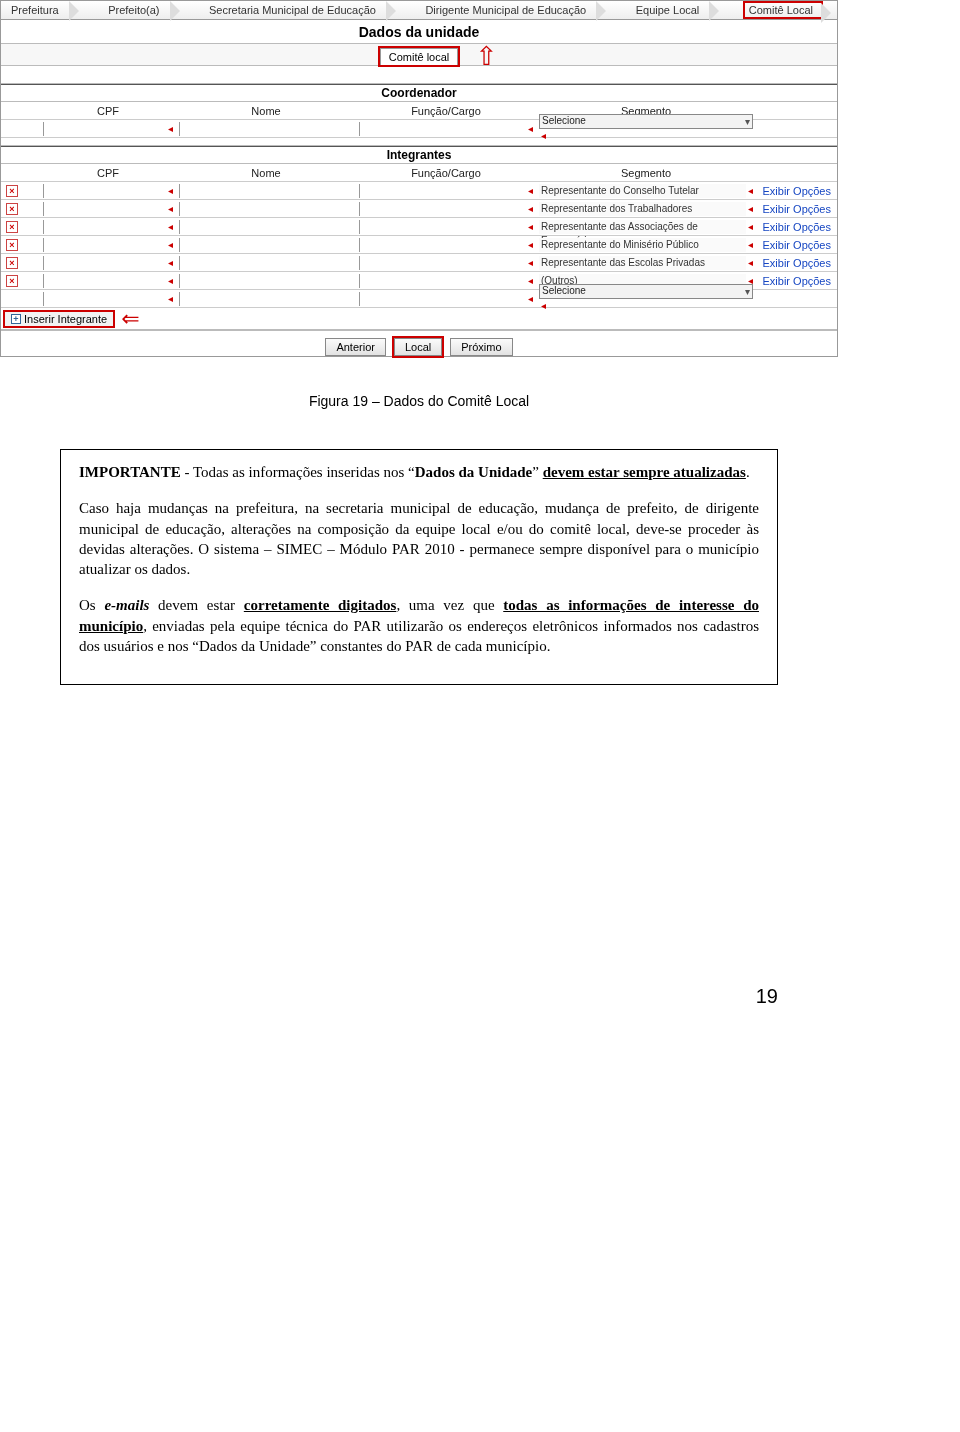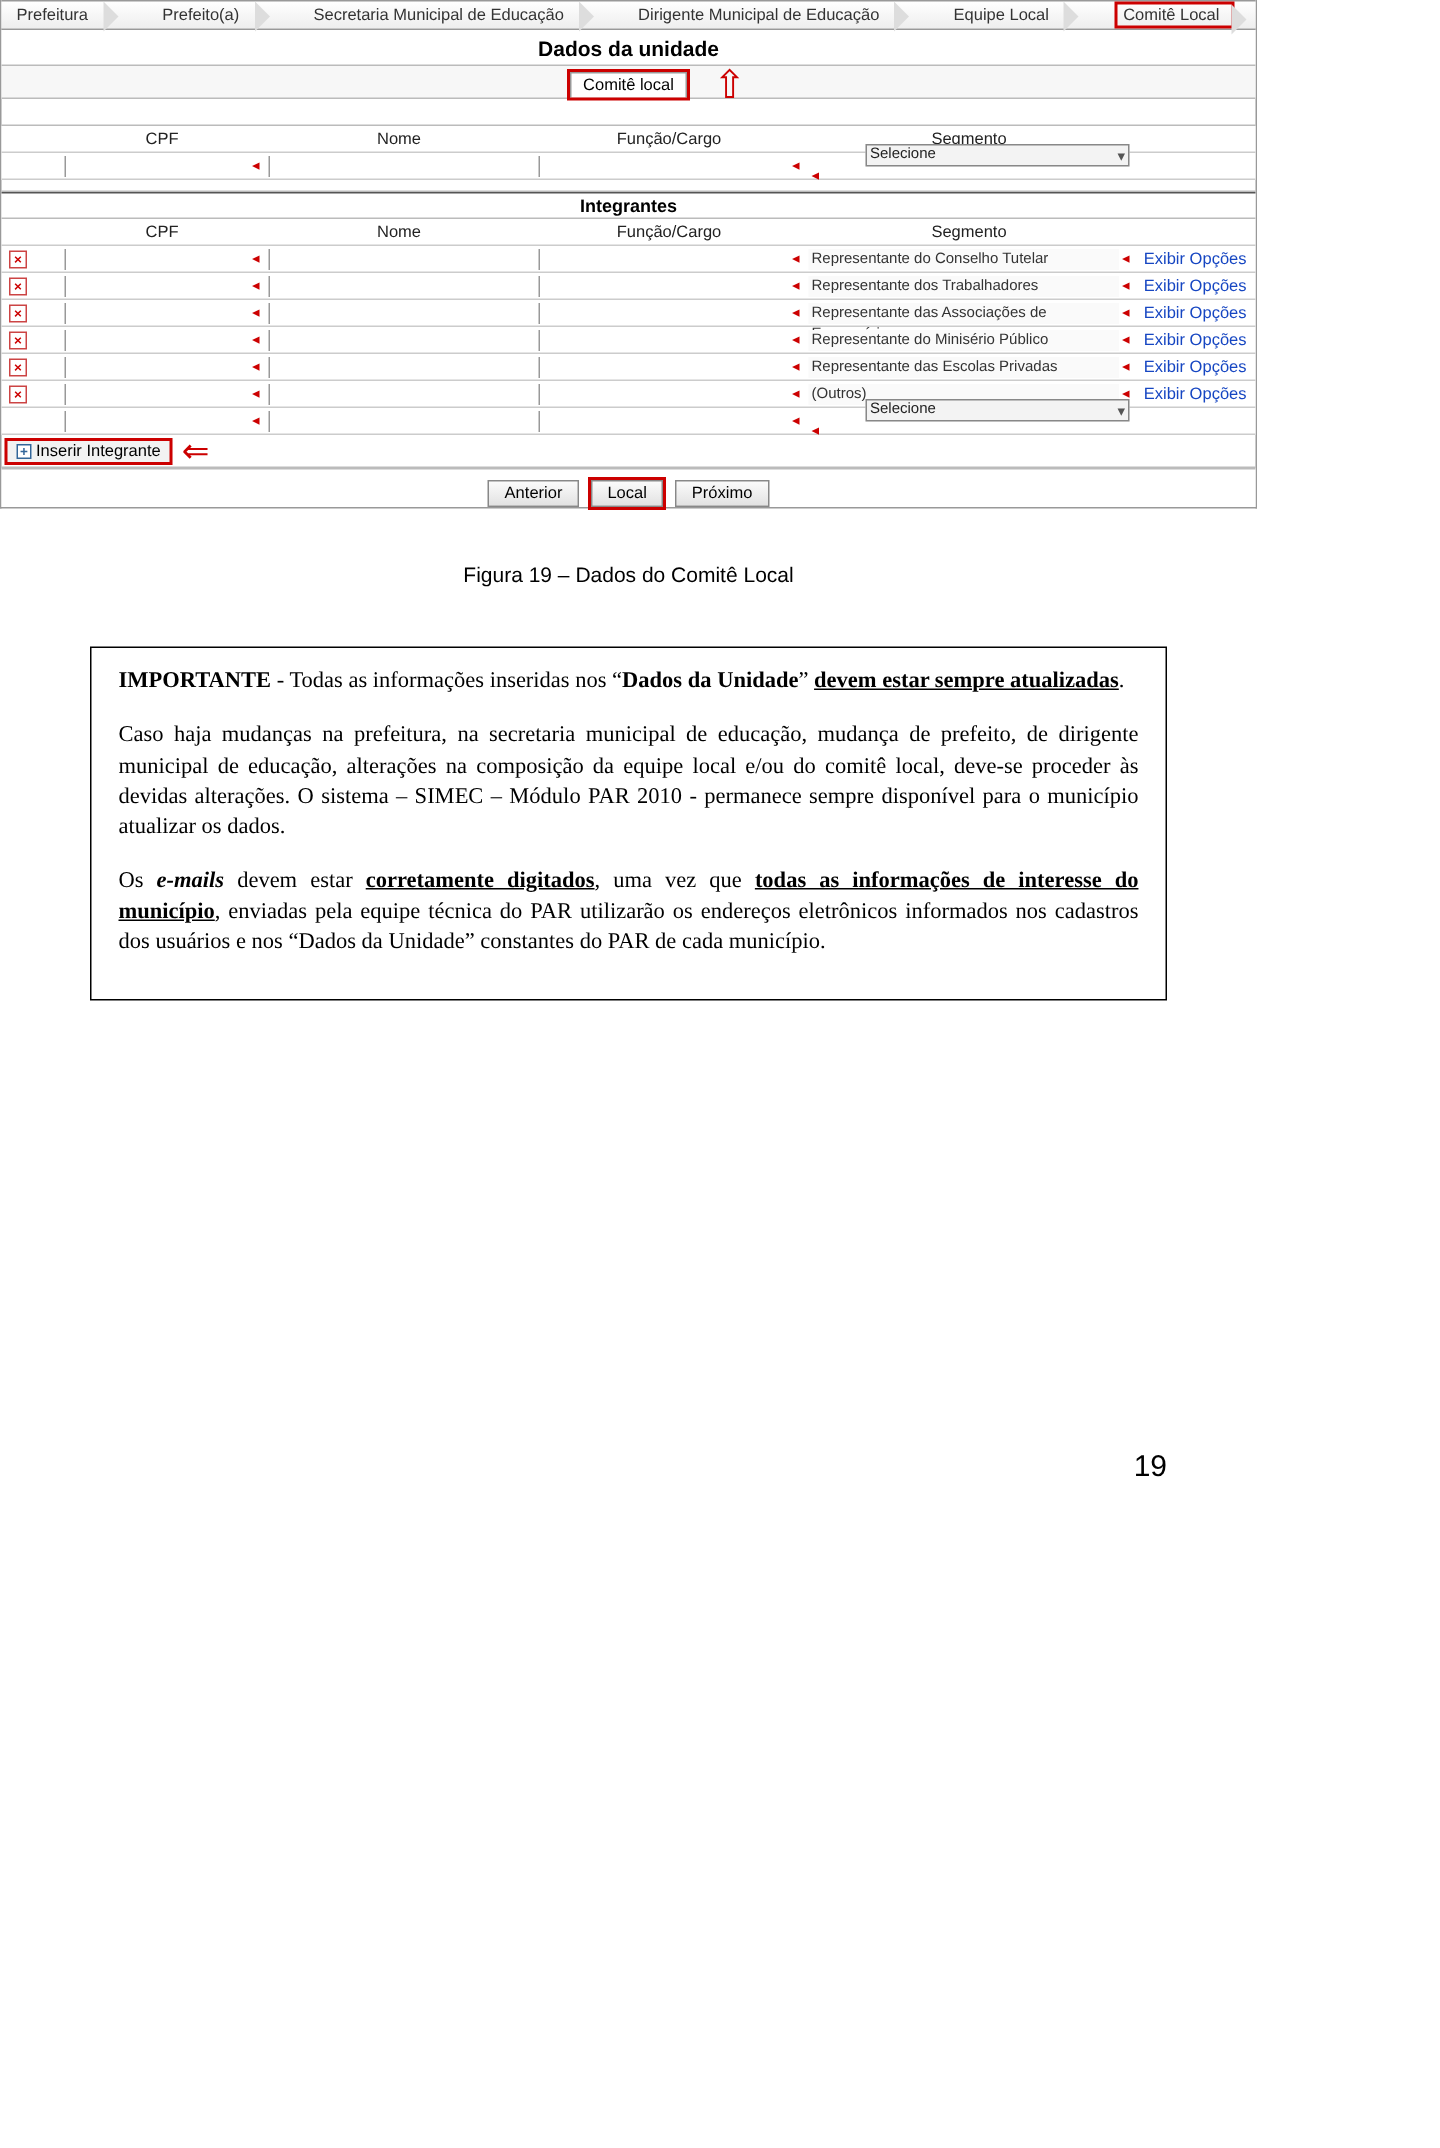--- a/index.html
+++ b/index.html
@@ -138,21 +138,20 @@
     line-height: 14px;
   }
   .sel {
     border: 1px solid #888;
     height: 15px;
     font-size: 10px;
     width: 100%;
     padding: 0 14px 0 2px;
     background: #f3f3f3;
     position: relative;
-    margin-left: 38px;
   }
   .sel-wrap { position:relative; display:flex; align-items:center; }
   .sel-wrap::after {
     content:"▾";
     position:absolute;
     right: 3px;
     color:#555;
     font-size:10px;
     pointer-events:none;
   }
@@ -279,20 +278,23 @@
 
   <div class="subtab-row">
     <div class="subtab high">
       <span>Comitê local</span>
       <span class="arrow-up">⇧</span>
     </div>
   </div>
 
   <div class="gap-row"></div>
 
+  <div class="section-label">
+      <span>Coordenador</span>
+    </div>
   <div class="hdr-row">
     <div class="col-ic"></div>
     <div class="col-cpf">CPF</div>
     <div class="col-nome">Nome</div>
     <div class="col-func">Função/Cargo</div>
     <div class="col-seg">Segmento</div>
     <div class="col-act"></div>
   </div>
   <div class="data-row">
     <div class="col-ic"></div>

